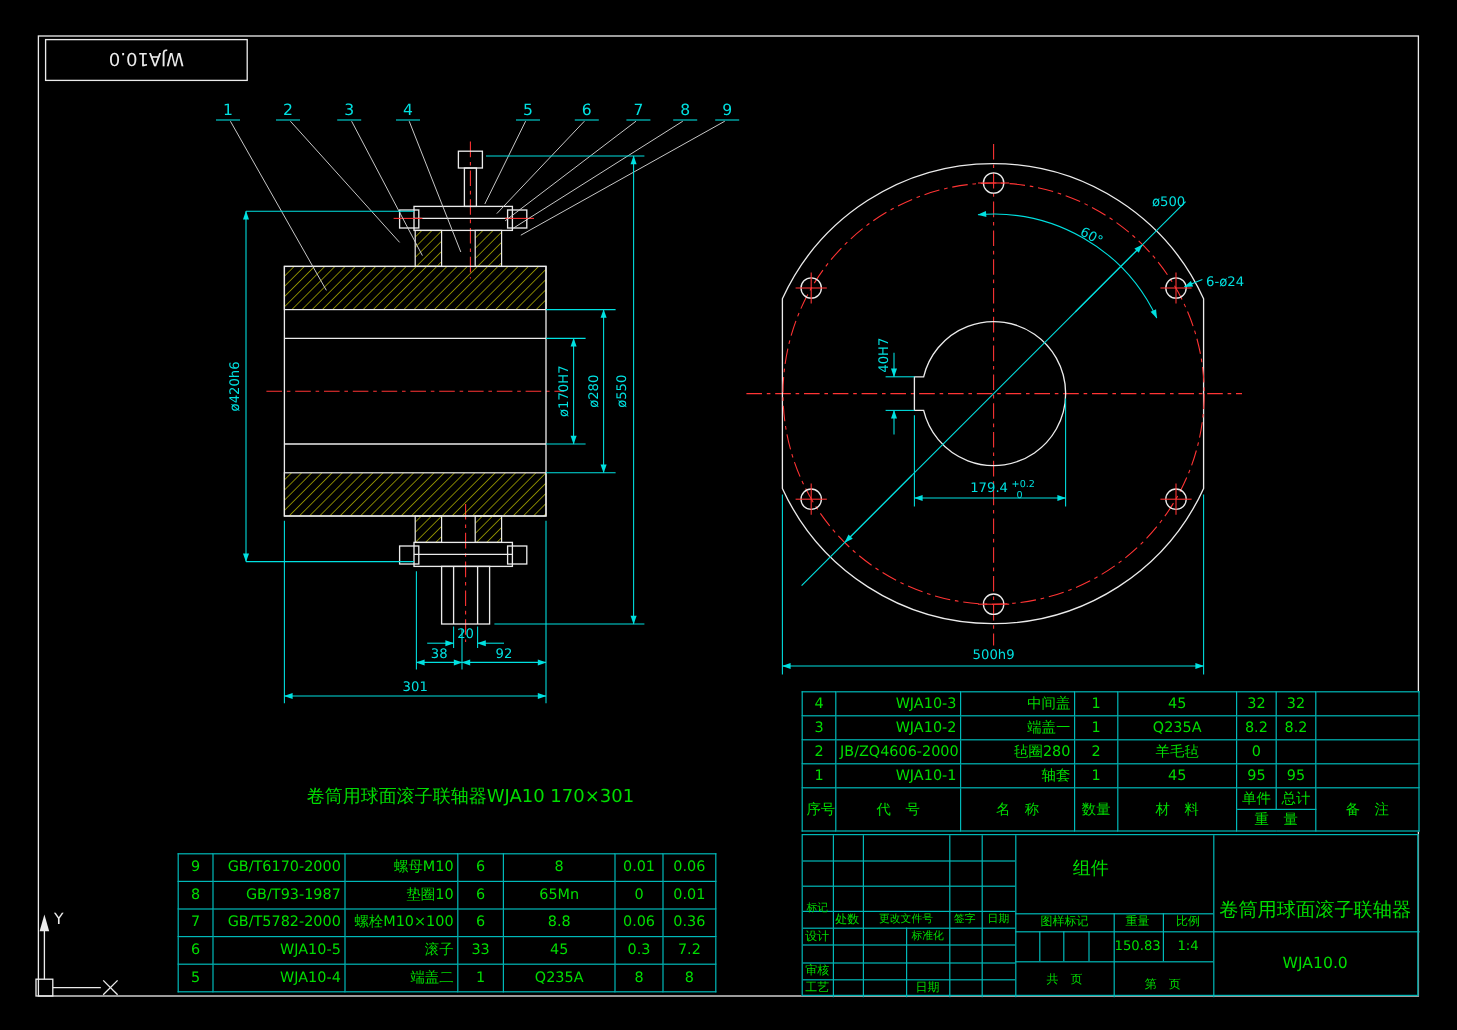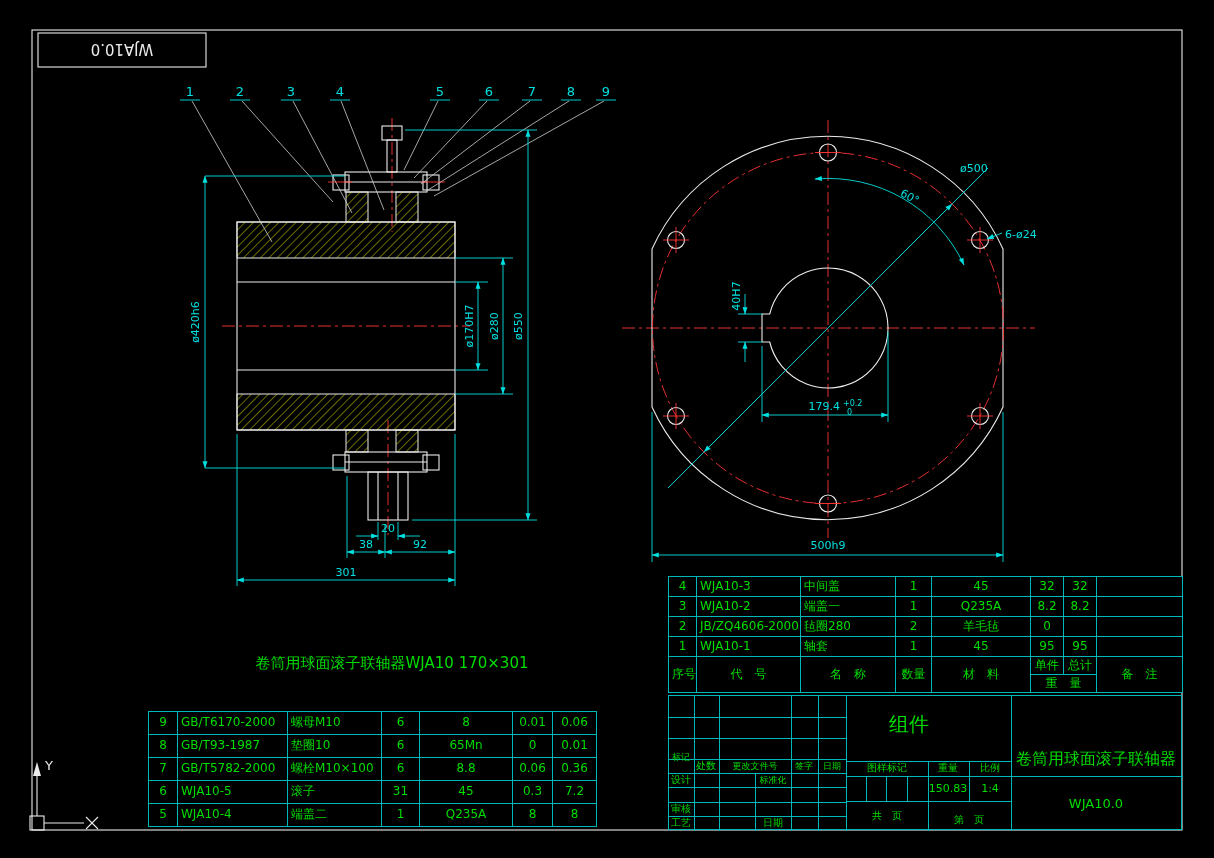--- a/index.html
+++ b/index.html
@@ -17,21 +17,21 @@
   text{font-family:"DejaVu Sans",sans-serif;}
   .dim{fill:#00e0e0;font-size:11px;}
   .dimsm{fill:#00e0e0;font-size:8px;}
   .co{fill:#00e0e0;font-size:13px;}
   .grn{fill:#00dd00;}
   .wt{fill:#ebebeb;}
   
   table.bom{border-collapse:collapse;table-layout:fixed;background:#000;}
   table.bom td{border:1px solid #00b8b8;color:#00dd00;font-size:12px;font-weight:normal;
                padding:0 3px;white-space:nowrap;overflow:hidden;text-align:center;line-height:1.1;}
-  table.bom td.l{text-align:left;}
+  table.bom td.l{text-align:right;}
   .bomL td{height:22px;}
   .bomR td{height:19px;}
   .bomR tr.hd td{height:17px;}
   
   .tb{position:absolute;left:668px;top:695px;width:514px;height:135px;border:1px solid #00b8b8;
       box-sizing:border-box;color:#00dd00;background:#000;}
   .tb .h{position:absolute;background:#00b8b8;height:1px;}
   .tb .v{position:absolute;background:#00b8b8;width:1px;}
   .tb .t{position:absolute;transform:translate(-50%,-50%);font-size:10px;white-space:nowrap;}
 </style>
@@ -261,21 +261,21 @@
     <td class="l">螺栓M10×100</td>
     <td>6</td>
     <td>8.8</td>
     <td>0.06</td>
     <td>0.36</td>
   </tr>
   <tr>
     <td>6</td>
     <td class="l">WJA10-5</td>
     <td class="l">滚子</td>
-    <td>31</td>
+    <td>33</td>
     <td>45</td>
     <td>0.3</td>
     <td>7.2</td>
   </tr>
   <tr>
     <td>5</td>
     <td class="l">WJA10-4</td>
     <td class="l">端盖二</td>
     <td>1</td>
     <td>Q235A</td>
@@ -382,21 +382,21 @@
   <div class="t" style="left:12px;top:61px;font-size:9px">标记</div>
   <div class="t" style="left:37px;top:70px;font-size:10px">处数</div>
   <div class="t" style="left:86px;top:70px;font-size:9px">更改文件号</div>
   <div class="t" style="left:135px;top:70px;font-size:9px">签字</div>
   <div class="t" style="left:163px;top:70px;font-size:9px">日期</div>
   <div class="t" style="left:12px;top:84px">设计</div>
   <div class="t" style="left:104px;top:84px;font-size:9px">标准化</div>
   <div class="t" style="left:12px;top:113px">审核</div>
   <div class="t" style="left:12px;top:127px">工艺</div>
   <div class="t" style="left:104px;top:127px">日期</div>
-  <div class="t" style="left:240px;top:28px;font-size:20px">组件</div>
+  <div class="t" style="left:240px;top:28px;font-size:15px">组件</div>
   <div class="t" style="left:218px;top:72px">图样标记</div>
   <div class="t" style="left:279px;top:72px">重量</div>
   <div class="t" style="left:321px;top:72px">比例</div>
   <div class="t" style="left:279px;top:92px;font-size:11px">150.83</div>
   <div class="t" style="left:321px;top:92px;font-size:11px">1:4</div>
   <div class="t" style="left:218px;top:120px">共　页</div>
   <div class="t" style="left:300px;top:124px">第　页</div>
   <div class="t" style="left:427px;top:63px;font-size:16px">卷筒用球面滚子联轴器</div>
   <div class="t" style="left:427px;top:107px;font-size:13px">WJA10.0</div>
 </div>

